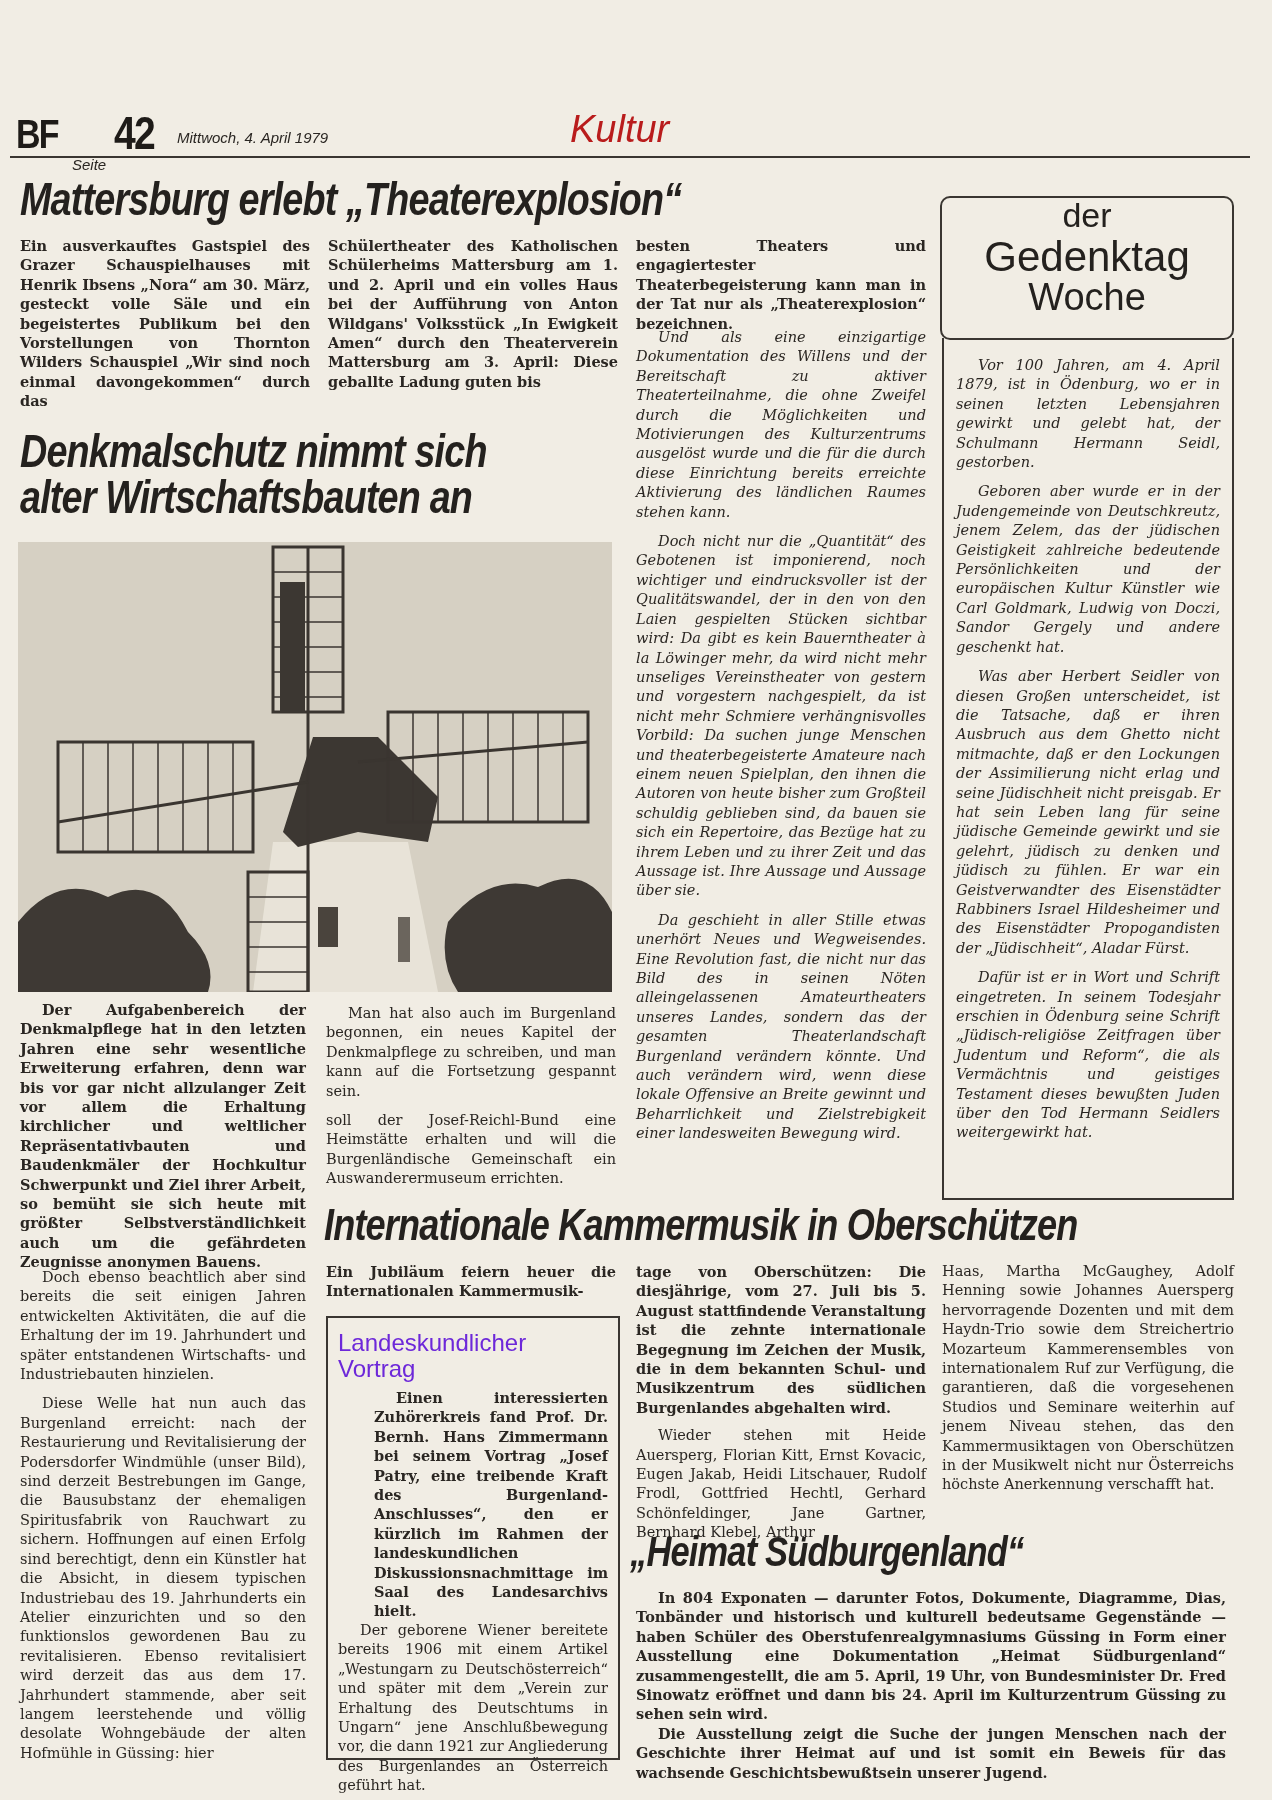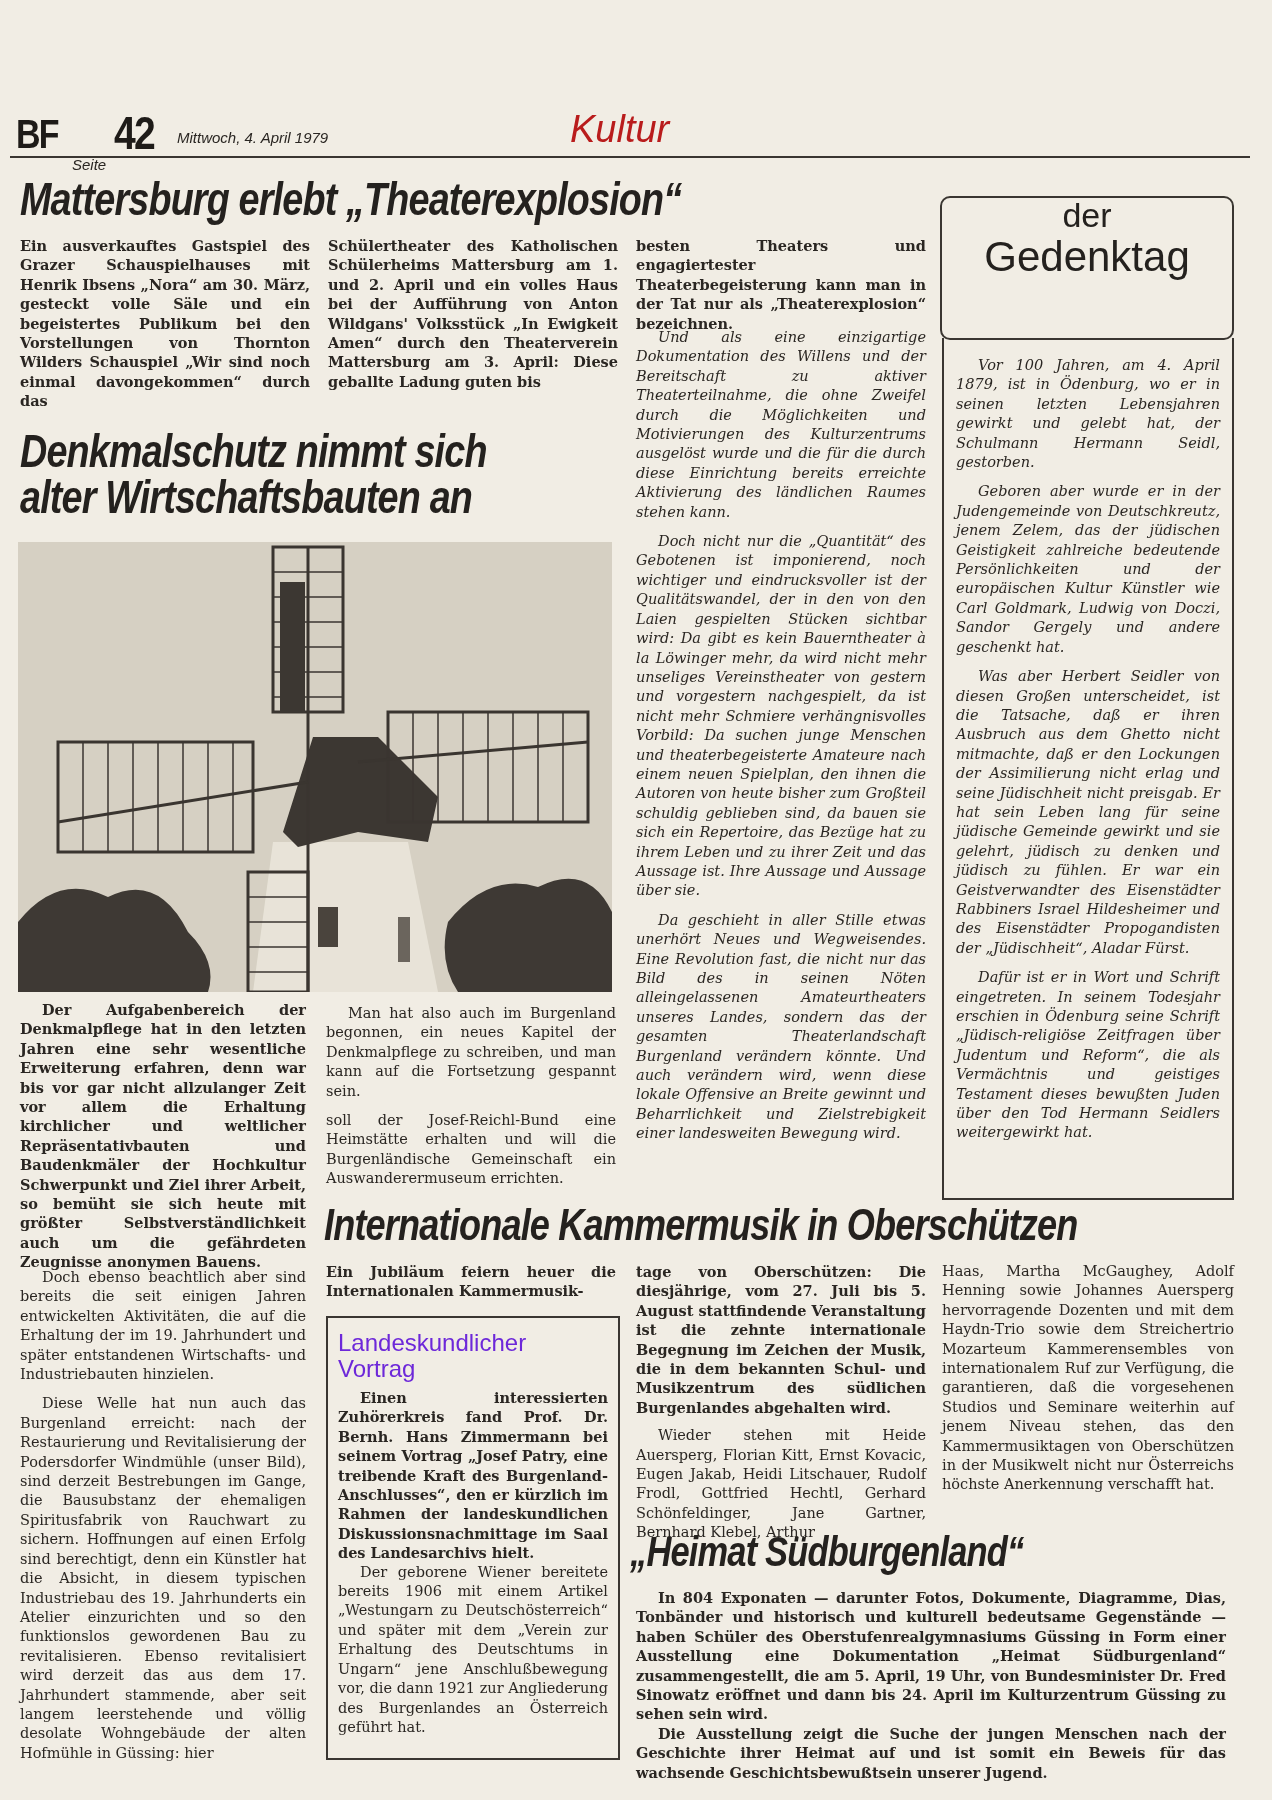--- a/index.html
+++ b/index.html
@@ -126,20 +126,21 @@
   <p>Diese Welle hat nun auch das Burgenland erreicht: nach der Restaurierung und Revitalisierung der Podersdorfer Windmühle (unser Bild), sind derzeit Bestrebungen im Gange, die Bausubstanz der ehemaligen Spiritusfabrik von Rauchwart zu sichern. Hoffnungen auf einen Erfolg sind berechtigt, denn ein Künstler hat die Absicht, in diesem typischen Industriebau des 19. Jahrhunderts ein Atelier einzurichten und so den funktionslos gewordenen Bau zu revitalisieren. Ebenso revitalisiert wird derzeit das aus dem 17. Jahrhundert stammende, aber seit langem leerstehende und völlig desolate Wohngebäude der alten Hofmühle in Güssing: hier</p>
 </div>
 <div class="abs col" style="left:326px;top:1004px;width:290px;">
   <p>Man hat also auch im Burgenland begonnen, ein neues Kapitel der Denkmalpflege zu schreiben, und man kann auf die Fortsetzung gespannt sein.</p>
   <p style="text-indent:0;margin-bottom:0;">soll der Josef-Reichl-Bund eine Heimstätte erhalten und will die Burgenländische Gemeinschaft ein Auswanderermuseum errichten.</p>
 </div>
 
 <div class="abs gedenk-box">
   <div class="gedenk-title" style="font-size:34px;">der</div>
   <div class="gedenk-title" style="font-size:42px;margin-top:4px;">Gedenktag</div>
+  <div class="gedenk-title" style="font-size:38px;">Woche</div>
 </div>
 <div class="abs gedenk-body"></div>
 <div class="abs col ital" style="left:956px;top:356px;width:264px;">
   <p>Vor 100 Jahren, am 4. April 1879, ist in Ödenburg, wo er in seinen letzten Lebensjahren gewirkt und gelebt hat, der Schulmann Hermann Seidl, gestorben.</p>
   <p>Geboren aber wurde er in der Judengemeinde von Deutschkreutz, jenem Zelem, das der jüdischen Geistigkeit zahlreiche bedeutende Persönlichkeiten und der europäischen Kultur Künstler wie Carl Goldmark, Ludwig von Doczi, Sandor Gergely und andere geschenkt hat.</p>
   <p>Was aber Herbert Seidler von diesen Großen unterscheidet, ist die Tatsache, daß er ihren Ausbruch aus dem Ghetto nicht mitmachte, daß er den Lockungen der Assimilierung nicht erlag und seine Jüdischheit nicht preisgab. Er hat sein Leben lang für seine jüdische Gemeinde gewirkt und sie gelehrt, jüdisch zu denken und jüdisch zu fühlen. Er war ein Geistverwandter des Eisenstädter Rabbiners Israel Hildesheimer und des Eisenstädter Propogandisten der „Jüdischheit“, Aladar Fürst.</p>
   <p>Dafür ist er in Wort und Schrift eingetreten. In seinem Todesjahr erschien in Ödenburg seine Schrift „Jüdisch-religiöse Zeitfragen über Judentum und Reform“, die als Vermächtnis und geistiges Testament dieses bewußten Juden über den Tod Hermann Seidlers weitergewirkt hat.</p>
 </div>
 
 <div class="abs headline h3">Internationale Kammermusik in Oberschützen</div>
@@ -151,21 +152,21 @@
 <div class="abs col" style="left:942px;top:1262px;width:292px;">
   <p style="text-indent:0;">Haas, Martha McGaughey, Adolf Henning sowie Johannes Auersperg hervorragende Dozenten und mit dem Haydn-Trio sowie dem Streichertrio Mozarteum Kammerensembles von internationalem Ruf zur Verfügung, die garantieren, daß die vorgesehenen Studios und Seminare weiterhin auf jenem Niveau stehen, das den Kammermusiktagen von Oberschützen in der Musikwelt nicht nur Österreichs höchste Anerkennung verschafft hat.</p>
 </div>
 
 <div class="abs lk-box"></div>
 <div class="abs" style="left:338px;top:1330px;width:270px;">
   <div class="lk-title">Landeskundlicher</div>
   <div class="lk-title">Vortrag</div>
 </div>
 <div class="abs col" style="left:338px;top:1388px;width:270px;">
-  <p class="bold" style="margin-bottom:0;">Einen interessierten Zuhörerkreis fand Prof. Dr. Bernh. Hans Zimmermann bei seinem Vortrag „Josef Patry, eine treibende Kraft des Burgenland-Anschlusses“, den er kürzlich im Rahmen der landeskundlichen Diskussionsnachmittage im Saal des Landesarchivs hielt.</p>
+  <p class="bold" style="margin-bottom:0;margin-left:36px;">Einen interessierten Zuhörerkreis fand Prof. Dr. Bernh. Hans Zimmermann bei seinem Vortrag „Josef Patry, eine treibende Kraft des Burgenland-Anschlusses“, den er kürzlich im Rahmen der landeskundlichen Diskussionsnachmittage im Saal des Landesarchivs hielt.</p>
   <p>Der geborene Wiener bereitete bereits 1906 mit einem Artikel „Westungarn zu Deutschösterreich“ und später mit dem „Verein zur Erhaltung des Deutschtums in Ungarn“ jene Anschlußbewegung vor, die dann 1921 zur Angliederung des Burgenlandes an Österreich geführt hat.</p>
 </div>
 
 <div class="abs headline h4">„Heimat Südburgenland“</div>
 <div class="abs col bold" style="left:636px;top:1588px;width:590px;">
   <p style="margin-bottom:0;">In 804 Exponaten — darunter Fotos, Dokumente, Diagramme, Dias, Tonbänder und historisch und kulturell bedeutsame Gegenstände — haben Schüler des Oberstufenrealgymnasiums Güssing in Form einer Ausstellung eine Dokumentation „Heimat Südburgenland“ zusammengestellt, die am 5. April, 19 Uhr, von Bundesminister Dr. Fred Sinowatz eröffnet und dann bis 24. April im Kulturzentrum Güssing zu sehen sein wird.</p>
   <p>Die Ausstellung zeigt die Suche der jungen Menschen nach der Geschichte ihrer Heimat auf und ist somit ein Beweis für das wachsende Geschichtsbewußtsein unserer Jugend.</p>
 </div>
 
 </body></html>

